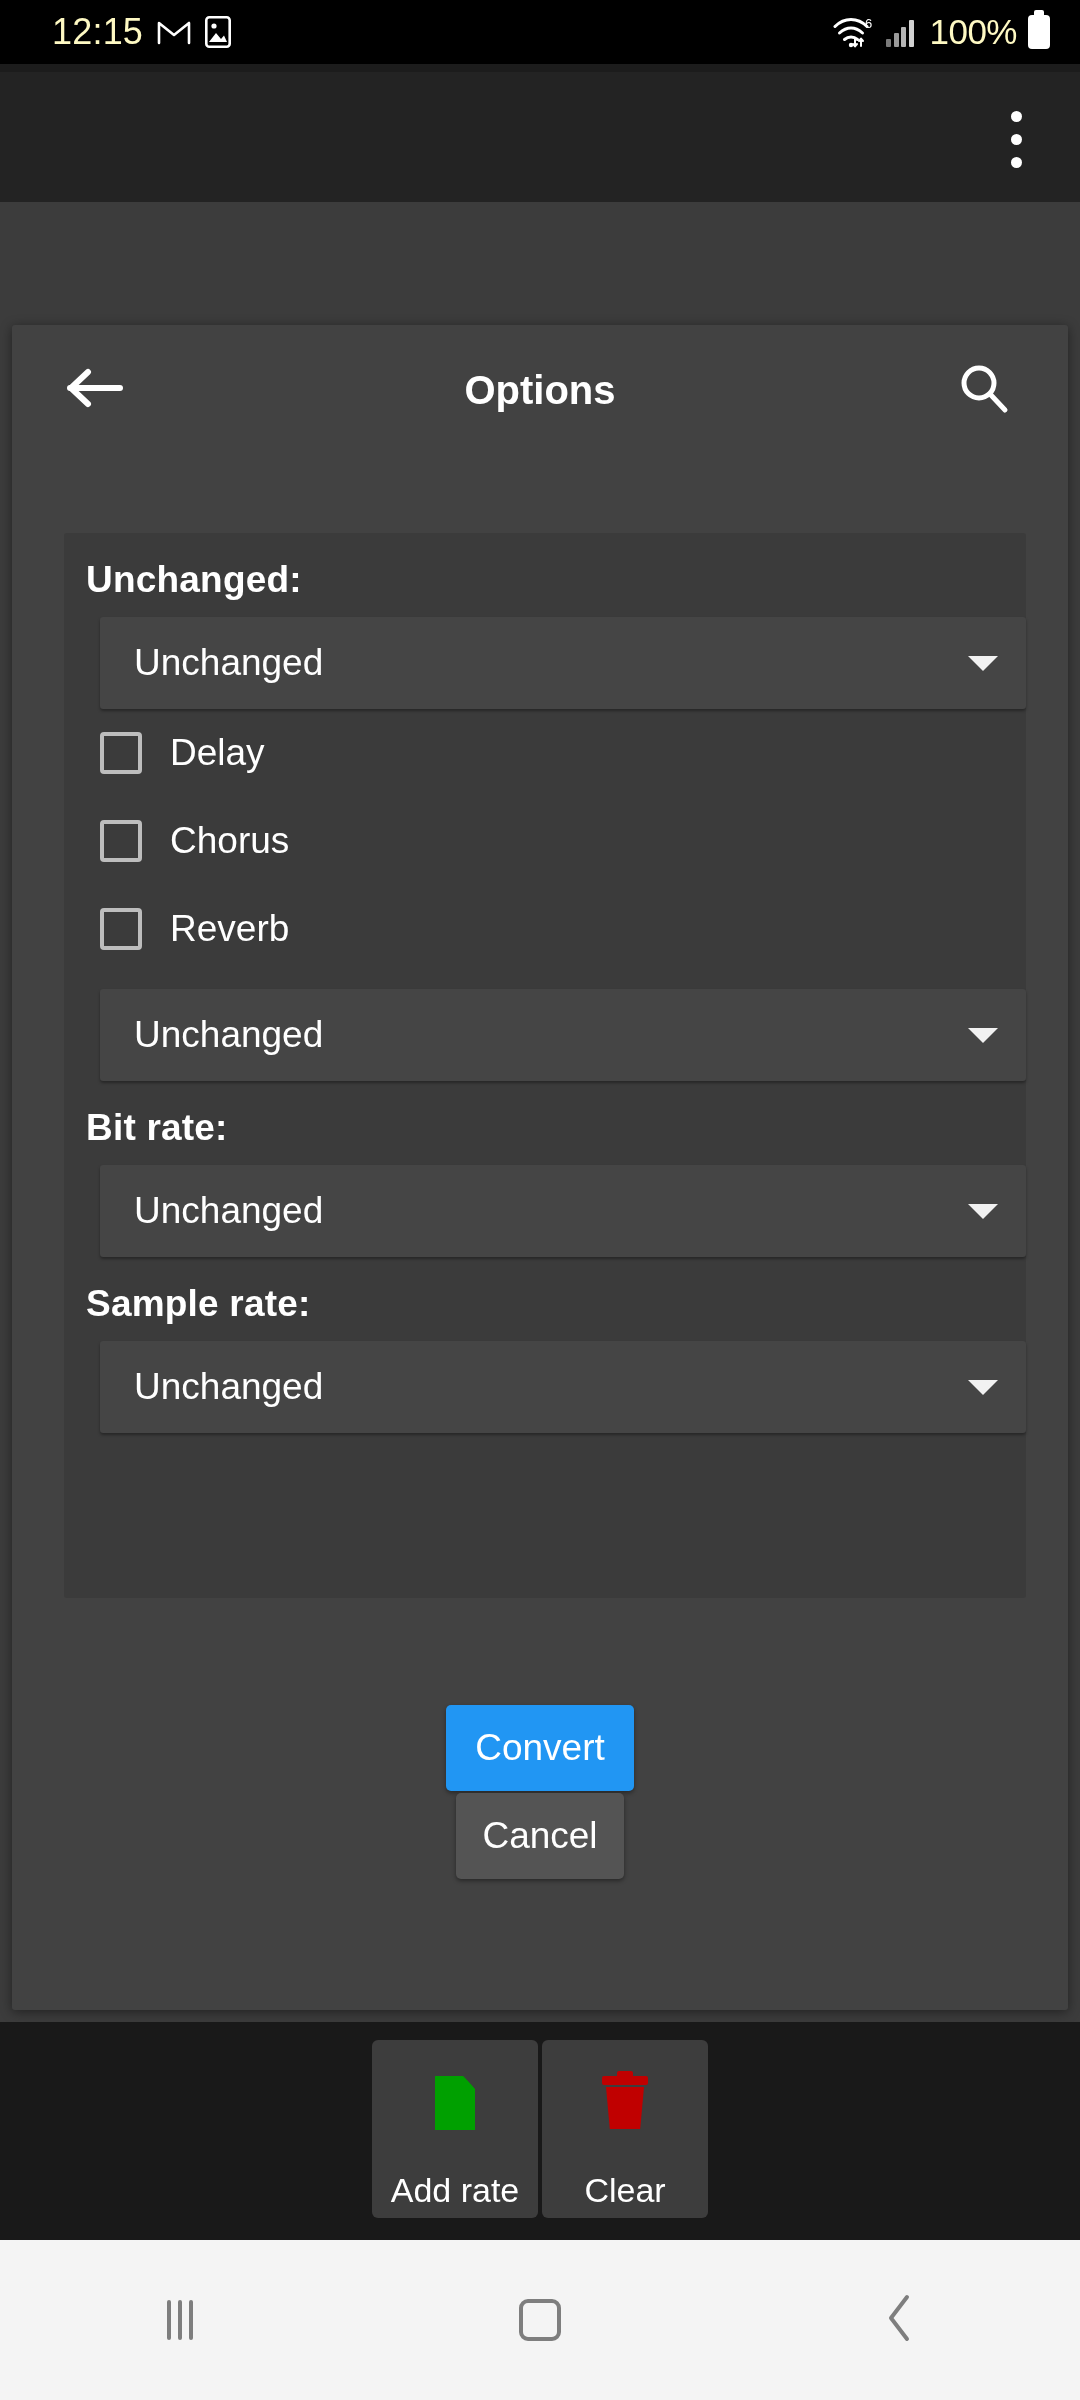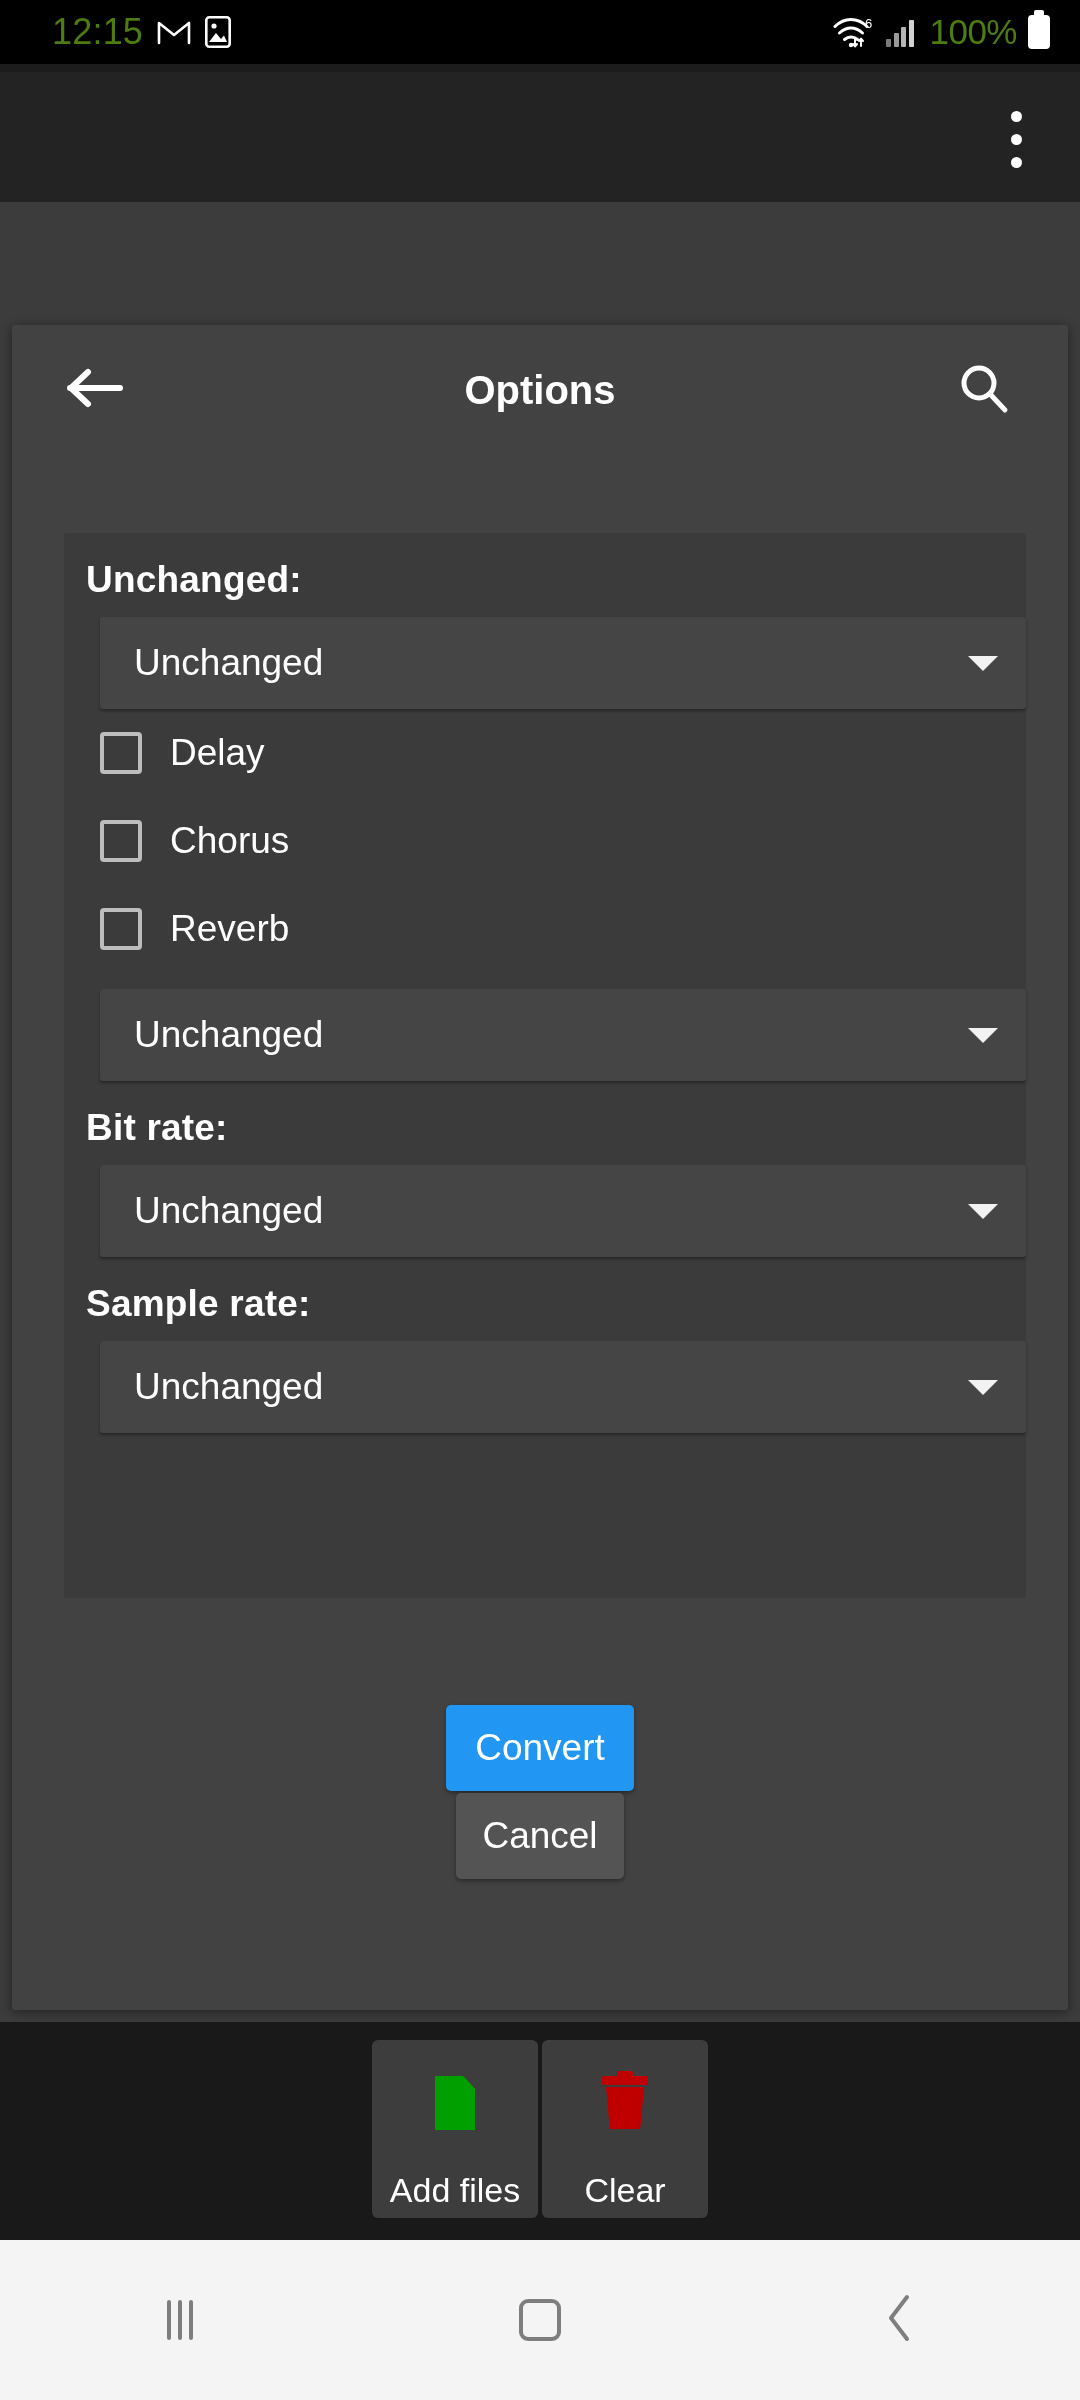--- a/index.html
+++ b/index.html
@@ -16,21 +16,21 @@
     background: #1c1c1c;
   }
 
   
   .statusbar {
     position: absolute; top: 0; left: 0;
     width: 1080px; height: 64px;
     background: #000;
     display: flex; align-items: center;
     padding: 0 30px 0 52px;
-    color: #4d7c0f;
+    color: #fef9c3;
   }
   .sb-left { display: flex; align-items: center; gap: 14px; }
   .sb-clock { font-size: 36px; letter-spacing: 0.2px; font-weight: 400; }
   .sb-right { margin-left: auto; display: flex; align-items: center; gap: 11px; }
   .sb-batt-text { font-size: 35px; font-weight: 400; letter-spacing: -0.5px; }
 
   .ic { display: inline-block; }
   .gmail-ic { width: 34px; height: 26px; }
   .photos-ic { width: 26px; height: 32px; }
   .wifi-ic { width: 42px; height: 34px; position: relative; }
@@ -361,21 +361,21 @@
     <div class="dlg-actions">
       <div class="btn btn-convert">Convert</div>
       <div class="btn btn-cancel">Cancel</div>
     </div>
 
   </div>
 
   <div class="bottombar">
     <div class="tool-btn">
       <span class="file-ic"></span>
-      <span class="tool-label">Add files</span>
+      <span class="tool-label">Add rate</span>
     </div>
     <div class="tool-btn">
       <span class="trash-ic">
         <span class="trash-handle"></span>
         <span class="trash-lid"></span>
         <span class="trash-body"></span>
       </span>
       <span class="tool-label">Clear</span>
     </div>
   </div>

